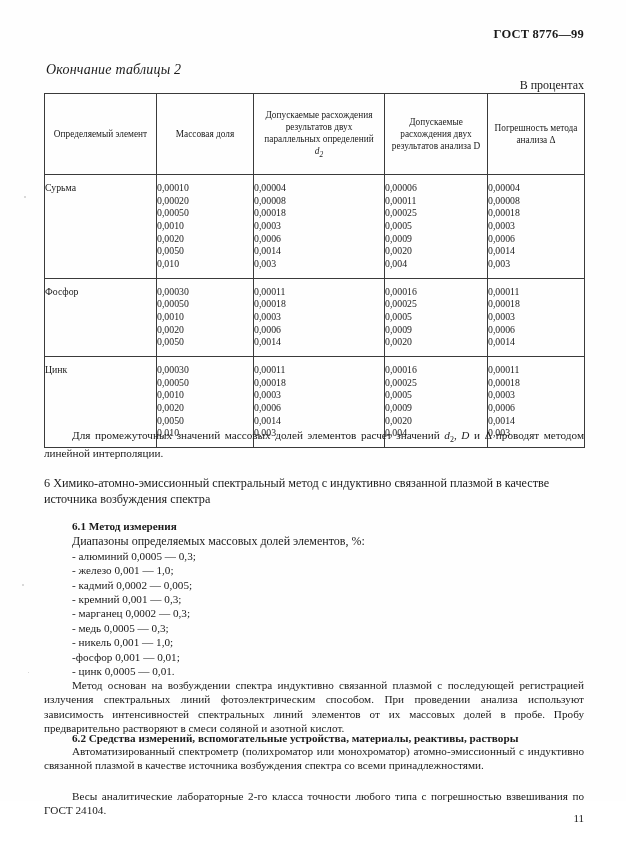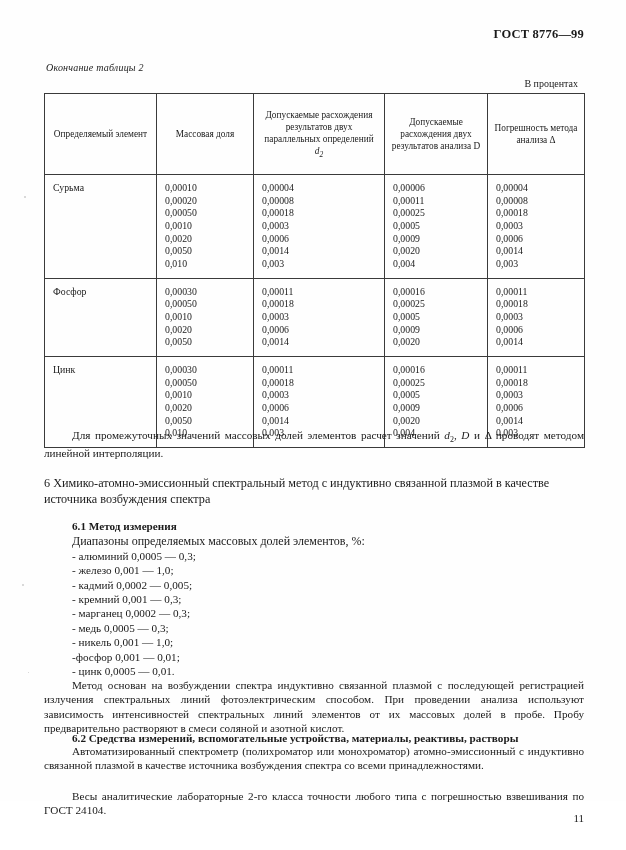--- a/index.html
+++ b/index.html
@@ -33,29 +33,29 @@
     font-weight: bold;
     letter-spacing: 0.2px;
     white-space: nowrap;
   }
 
   
   .table-caption {
     position: absolute;
     top: 62px;
     left: 46px;
-    font-size: 10px;
+    font-size: 14px;
     font-style: italic;
     letter-spacing: 0.2px;
   }
   .units-note {
     position: absolute;
     top: 78px;
-    right: 48px;
-    font-size: 10px;
+    right: 42px;
+    font-size: 12px;
   }
 
   
   .data-table-wrap {
     position: absolute;
     top: 93px;
     left: 44px;
     width: 540px;
   }
   table.data-table {
@@ -80,21 +80,21 @@
     padding: 3px 4px;
   }
   .hdr-sub {
     font-style: italic;
     font-family: "Liberation Serif", serif;
   }
   .hdr-sub sub {
     font-size: 7.5px;
   }
   table.data-table tbody td {
-    padding: 7px 0 7px 8px;
+    padding: 7px 0 7px 0;
     line-height: 1.295;
     font-size: 9.8px;
   }
   td.col-el {
     padding-left: 22px;
     white-space: nowrap;
   }
   td.col-num {
     padding-left: 32px;
   }

